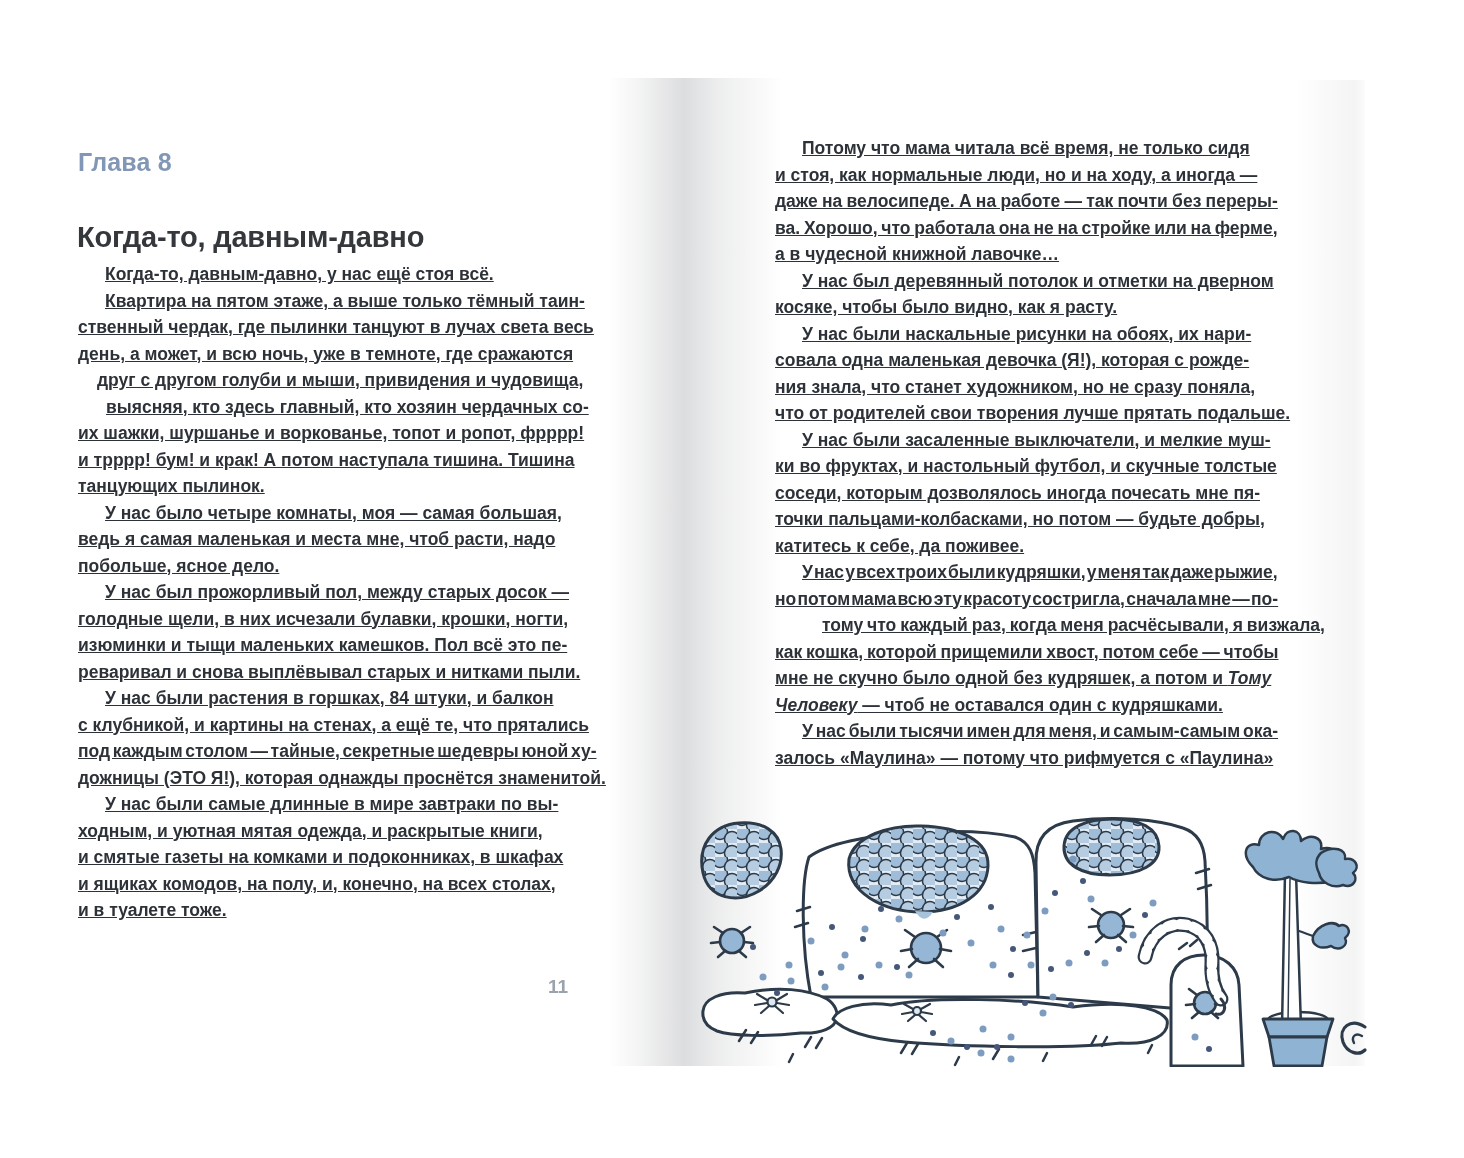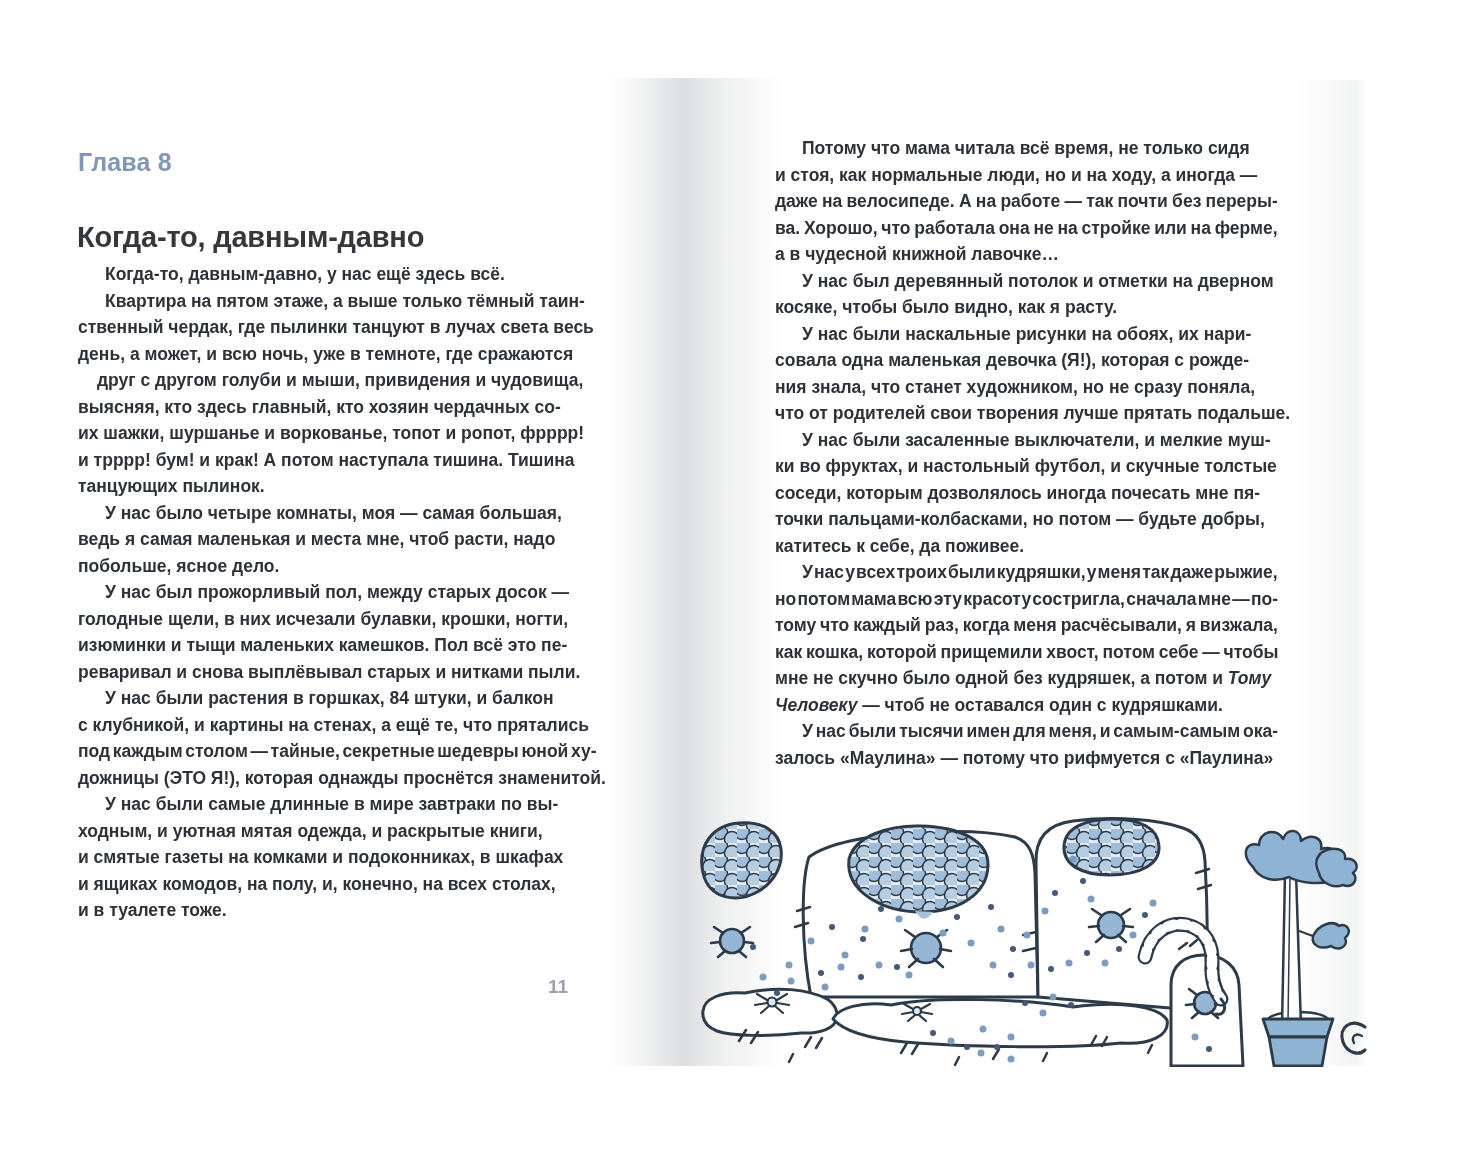--- a/index.html
+++ b/index.html
@@ -8,21 +8,21 @@
          font-family:"Liberation Sans","DejaVu Sans",sans-serif;}
   .gutter{position:absolute;left:608px;top:78px;width:190px;height:988px;pointer-events:none;
     background:linear-gradient(to right,rgba(255,255,255,0) 0%,rgba(110,115,120,0.08) 16%,
       rgba(80,85,92,0.20) 40%,rgba(80,85,92,0.10) 58%,rgba(255,255,255,0) 92%);}
   .right-edge{position:absolute;left:1295px;top:80px;width:70px;height:986px;pointer-events:none;
     background:linear-gradient(to right,rgba(0,0,0,0) 0%,rgba(60,70,80,0.06) 85%,rgba(60,70,80,0.02) 100%);}
   .chapter-label{position:absolute;left:78px;top:148px;font-size:25px;font-weight:700;letter-spacing:0.2px;}
   .chapter-title{position:absolute;left:77px;top:181px;font-size:29px;font-weight:700;letter-spacing:-0.2px;}
   .text-col{position:absolute;font-size:17.5px;font-weight:700;color:#2d3138;}
   .text-col .para{width:100%;}
-  .line{height:26.5px;line-height:26.5px;white-space:nowrap;}
+  .line{height:26.5px;line-height:26.5px;white-space:nowrap;text-decoration:underline;}
   .line.first{padding-left:27px;}
   i{font-style:italic;}
   #left-text{left:78px;top:261px;width:518px;}
   #right-text{left:775px;top:135px;width:503px;}
   .page-number{position:absolute;left:538px;top:976px;width:40px;text-align:center;
     font-size:19px;font-weight:700;}
   .illustration{position:absolute;left:693px;top:815px;width:680px;height:252px;}
 </style>
 </head>
 <body>
@@ -30,28 +30,28 @@
 <div id="stage">
 
   <div class="gutter"></div>
   <div class="right-edge"></div>
 
   <div>
     <div class="chapter-label" style="color: rgb(130, 150, 182);">Глава 8</div>
     <div class="chapter-title" style="color: rgb(52, 55, 60); margin-top: 40px;">Когда-то, давным-давно</div>
     <div id="left-text" class="text-col" style="color: rgb(45, 49, 56);">
         <div class="para">
-          <div class="line first last">Когда-то, давным-давно, у нас ещё здесь всё.</div>
+          <div class="line first last">Когда-то, давным-давно, у нас ещё стоя всё.</div>
         </div>
         <div class="para">
           <div class="line first" style="word-spacing: 0px;">Квартира на пятом этаже, а выше только тёмный таин-</div>
           <div class="line" style="word-spacing: 0px;">ственный чердак, где пылинки танцуют в лучах света весь</div>
           <div class="line" style="word-spacing: 0px;">день, а может, и всю ночь, уже в темноте, где сражаются</div>
           <div class="line" style="word-spacing: 0px; margin-left: 19px;">друг с другом голуби и мыши, привидения и чудовища,</div>
-          <div class="line" style="word-spacing: 0px;">выясняя, кто здесь главный, кто хозяин чердачных со-</div>
+          <div class="line" style="word-spacing: 0px; margin-left: 28px;">выясняя, кто здесь главный, кто хозяин чердачных со-</div>
           <div class="line" style="word-spacing: 0px;">их шажки, шуршанье и воркованье, топот и ропот, фрррр!</div>
           <div class="line" style="word-spacing: 0px;">и трррр! бум! и крак! А потом наступала тишина. Тишина</div>
           <div class="line last">танцующих пылинок.</div>
         </div>
         <div class="para">
           <div class="line first" style="word-spacing: 0px;">У нас было четыре комнаты, моя — самая большая,</div>
           <div class="line" style="word-spacing: 0px;">ведь я самая маленькая и места мне, чтоб расти, надо</div>
           <div class="line last">побольше, ясное дело.</div>
         </div>
         <div class="para">
@@ -99,21 +99,21 @@
         <div class="para">
           <div class="line first" style="word-spacing: 0px;">У нас были засаленные выключатели, и мелкие муш-</div>
           <div class="line" style="word-spacing: 0px;">ки во фруктах, и настольный футбол, и скучные толстые</div>
           <div class="line" style="word-spacing: 0px;">соседи, которым дозволялось иногда почесать мне пя-</div>
           <div class="line" style="word-spacing: 0px;">точки пальцами-колбасками, но потом — будьте добры,</div>
           <div class="line last">катитесь к себе, да поживее.</div>
         </div>
         <div class="para">
           <div class="line first" style="word-spacing: -3.72727px;">У нас у всех троих были кудряшки, у меня так даже рыжие,</div>
           <div class="line" style="word-spacing: -3.6px;">но потом мама всю эту красоту состригла, сначала мне — по-</div>
-          <div class="line" style="word-spacing: -1px;">тому что каждый раз, когда меня расчёсывали, я визжала,</div>
+          <div class="line" style="word-spacing: -1px; margin-left: 47px;">тому что каждый раз, когда меня расчёсывали, я визжала,</div>
           <div class="line" style="word-spacing: -1.125px;">как кошка, которой прищемили хвост, потом себе — чтобы</div>
           <div class="line" style="word-spacing: 0px;">мне не скучно было одной без кудряшек, а потом и <i>Тому</i></div>
           <div class="line last"><i>Человеку</i> — чтоб не оставался один с кудряшками.</div>
         </div>
         <div class="para">
           <div class="line first" style="word-spacing: -2px;">У нас были тысячи имен для меня, и самым-самым ока-</div>
           <div class="line last">залось «Маулина» — потому что рифмуется с «Паулина»</div>
         </div>
       </div>
 

